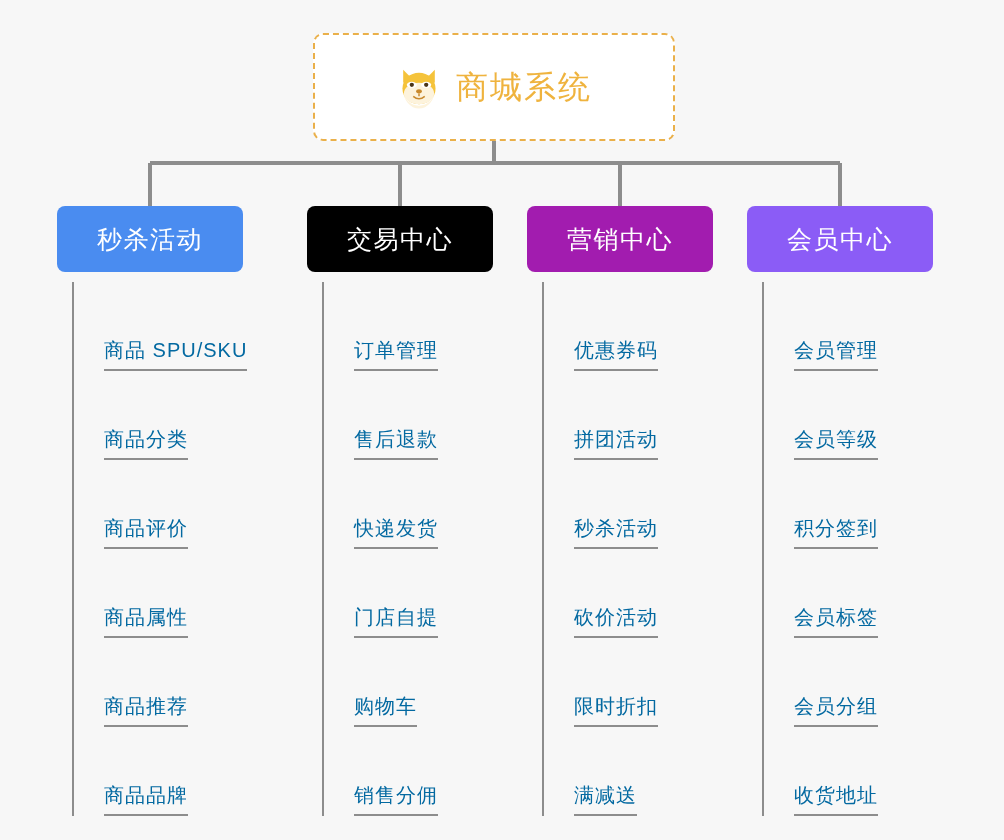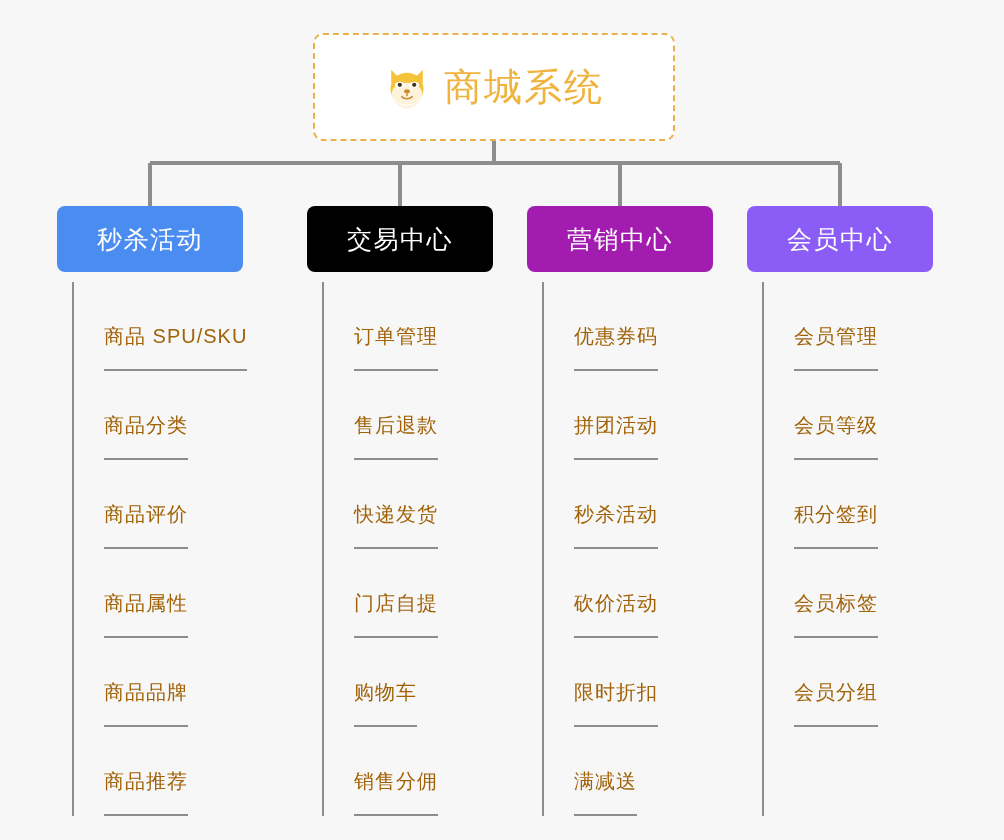--- a/index.html
+++ b/index.html
@@ -36,21 +36,21 @@
     justify-content: center;
     gap: 14px;
   }
   .root-emoji {
     width: 46px;
     height: 46px;
     flex: 0 0 auto;
     display: block;
   }
   .root-title {
-    font-size: 38px;
+    font-size: 32px;
     color: #efb33e;
     letter-spacing: 2px;
     line-height: 1;
     white-space: nowrap;
   }
 
   
   .connectors {
     position: absolute;
     left: 0;
@@ -101,24 +101,24 @@
   .leaf-item {
     position: relative;
     height: 89px;
     box-sizing: border-box;
     display: flex;
     align-items: flex-end;
     padding-left: 32px;
   }
   .leaf-text {
     font-size: 20px;
-    color: #a16207;
+    color: #0369a1;
     line-height: 1.1;
     white-space: nowrap;
-    padding-bottom: 22px;
+    padding-bottom: 8px;
     border-bottom: 2px solid #8d8d8d;
     letter-spacing: 1px;
   }
 </style>
 </head>
 <body>
 
 <div id="mindmap">
 
   <svg class="connectors" viewBox="0 0 1004 840" width="1004" height="840">
@@ -171,25 +171,25 @@
     <div class="leaf-item">
         <span class="leaf-text">商品分类</span>
       </div>
     <div class="leaf-item">
         <span class="leaf-text">商品评价</span>
       </div>
     <div class="leaf-item">
         <span class="leaf-text">商品属性</span>
       </div>
     <div class="leaf-item">
+        <span class="leaf-text">商品推荐</span>
+      </div>
+    <div class="leaf-item">
         <span class="leaf-text">商品品牌</span>
       </div>
-    <div class="leaf-item">
-        <span class="leaf-text">商品推荐</span>
-      </div>
   </div>
 
   <div class="leaf-col col-1">
     <div class="spine" style="height: 534px;"></div>
     <div class="leaf-item">
         <span class="leaf-text">订单管理</span>
       </div>
     <div class="leaf-item">
         <span class="leaf-text">售后退款</span>
       </div>
@@ -239,15 +239,18 @@
       </div>
     <div class="leaf-item">
         <span class="leaf-text">积分签到</span>
       </div>
     <div class="leaf-item">
         <span class="leaf-text">会员标签</span>
       </div>
     <div class="leaf-item">
         <span class="leaf-text">会员分组</span>
       </div>
+    <div class="leaf-item">
+        <span class="leaf-text">收货地址</span>
+      </div>
   </div>
 
 </div>
 
 </body></html>

